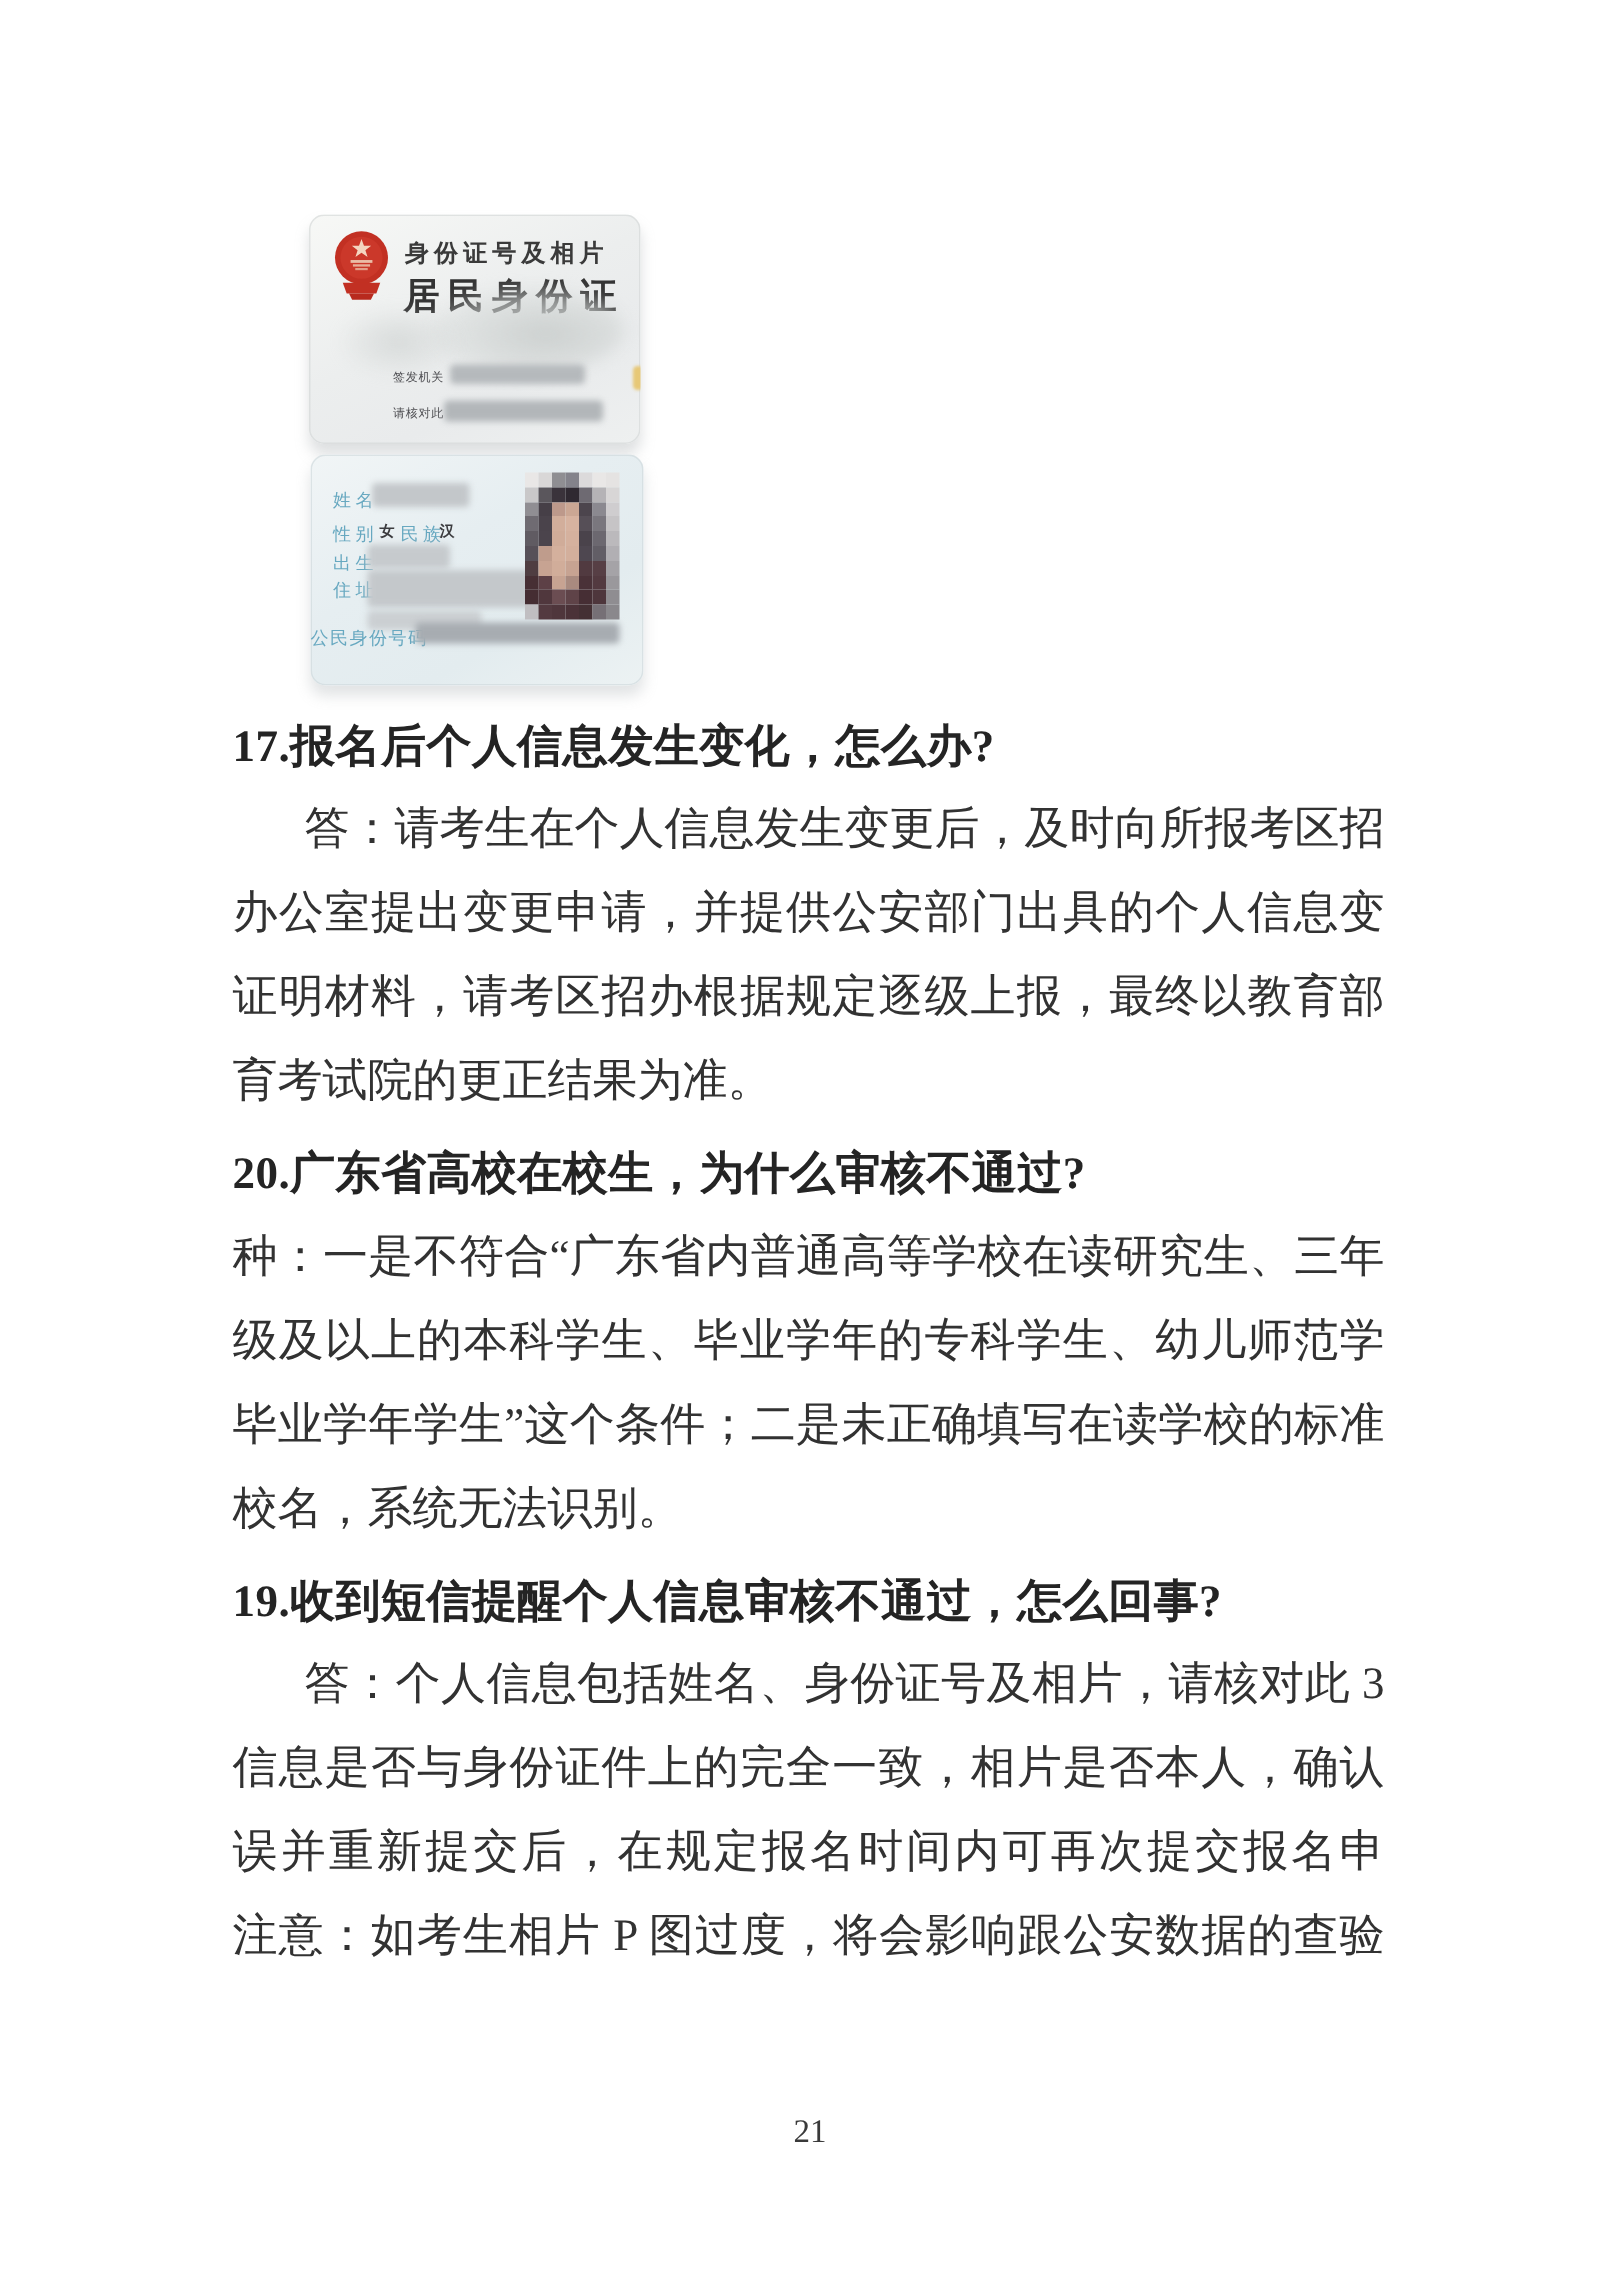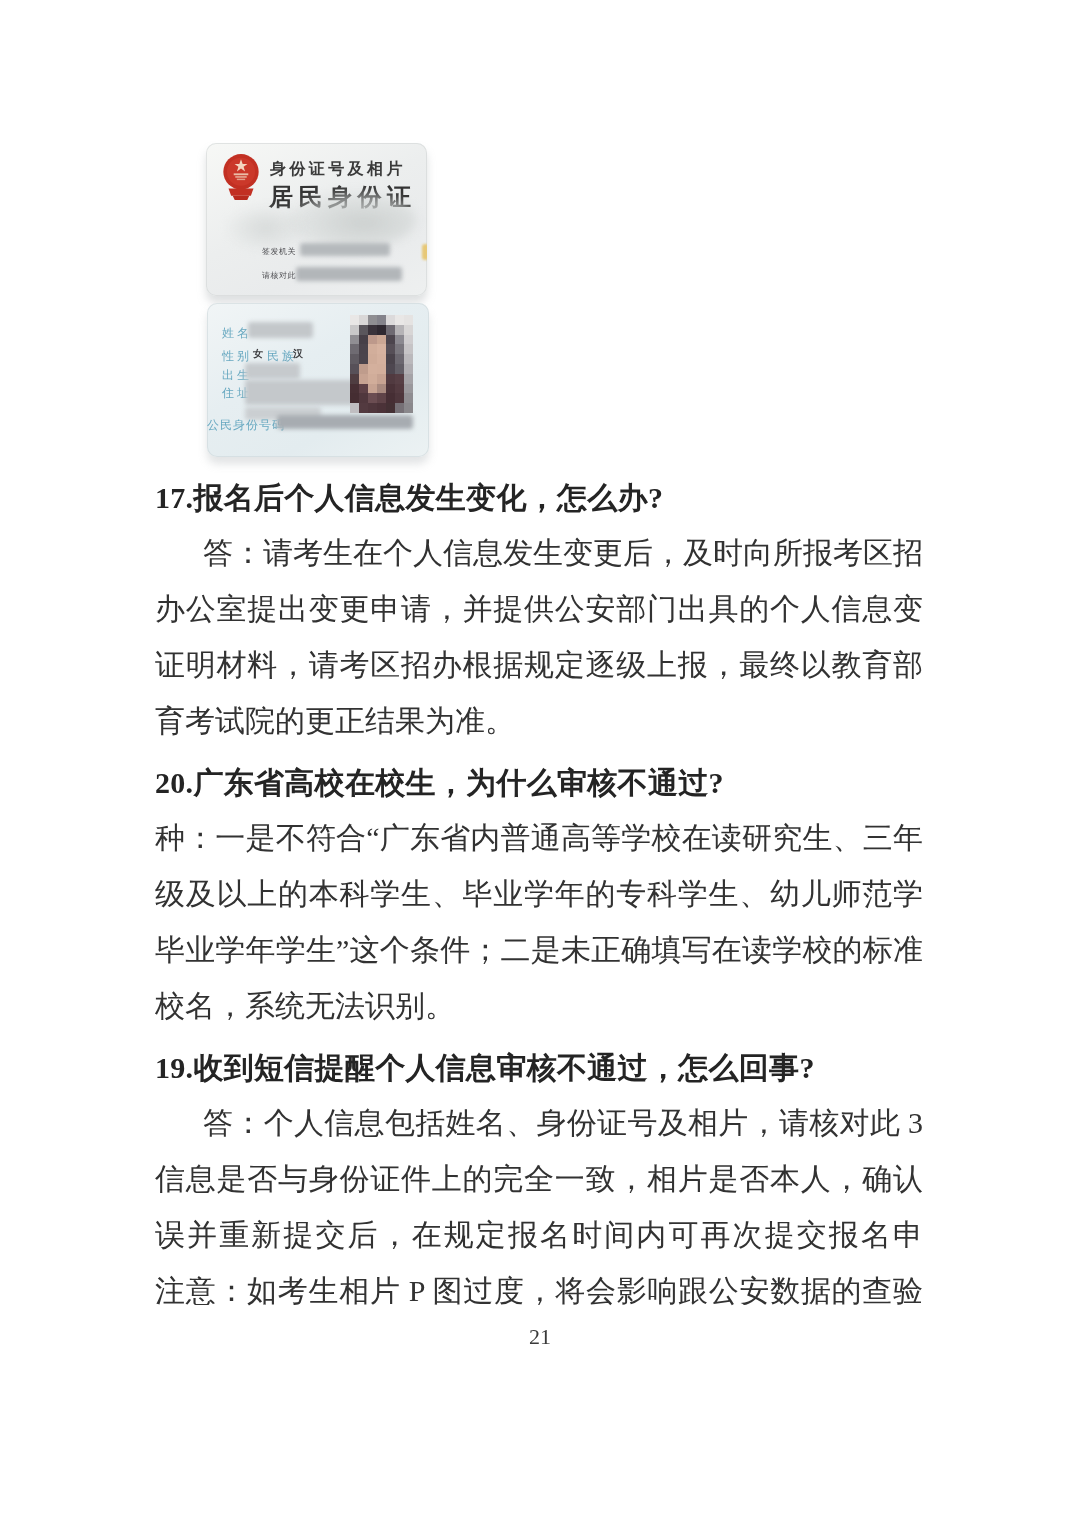--- a/index.html
+++ b/index.html
@@ -43,21 +43,21 @@
   
   .qa{position:absolute;left:155px;top:470px;width:768px;}
   .q-heading{margin:0;font-size:30px;font-weight:bold;color:#242424;height:55px;
     line-height:55px;white-space:nowrap;letter-spacing:.3px;}
   section + section .q-heading{margin-top:6px;}
   .a-line{height:56px;line-height:56px;font-size:30px;color:#323232;
     text-align:justify;text-align-last:justify;overflow:hidden;}
   .a-line.no-just{text-align-last:left;}
   .a-line.indent{padding-left:48px;}
 
-  .page-num{position:absolute;left:0;top:1324px;width:1080px;text-align:center;
+  .page-num{position:absolute;left:0;top:1408px;width:1080px;text-align:center;
     font-size:22px;color:#3a3a3a;}
 </style>
 </head>
 <body>
 
 <div class="card card-back">
   <svg class="emblem" viewBox="0 0 40 50">
     <circle cx="20" cy="20" r="17" fill="#c23023"></circle>
     <circle cx="20" cy="20" r="13.5" fill="#cb382a"></circle>
     <polygon points="20,8 21.6,12.4 26.2,12.4 22.5,15.2 23.9,19.6 20,16.9 16.1,19.6 17.5,15.2 13.8,12.4 18.4,12.4" fill="#f5ddc8" opacity=".95"></polygon>

